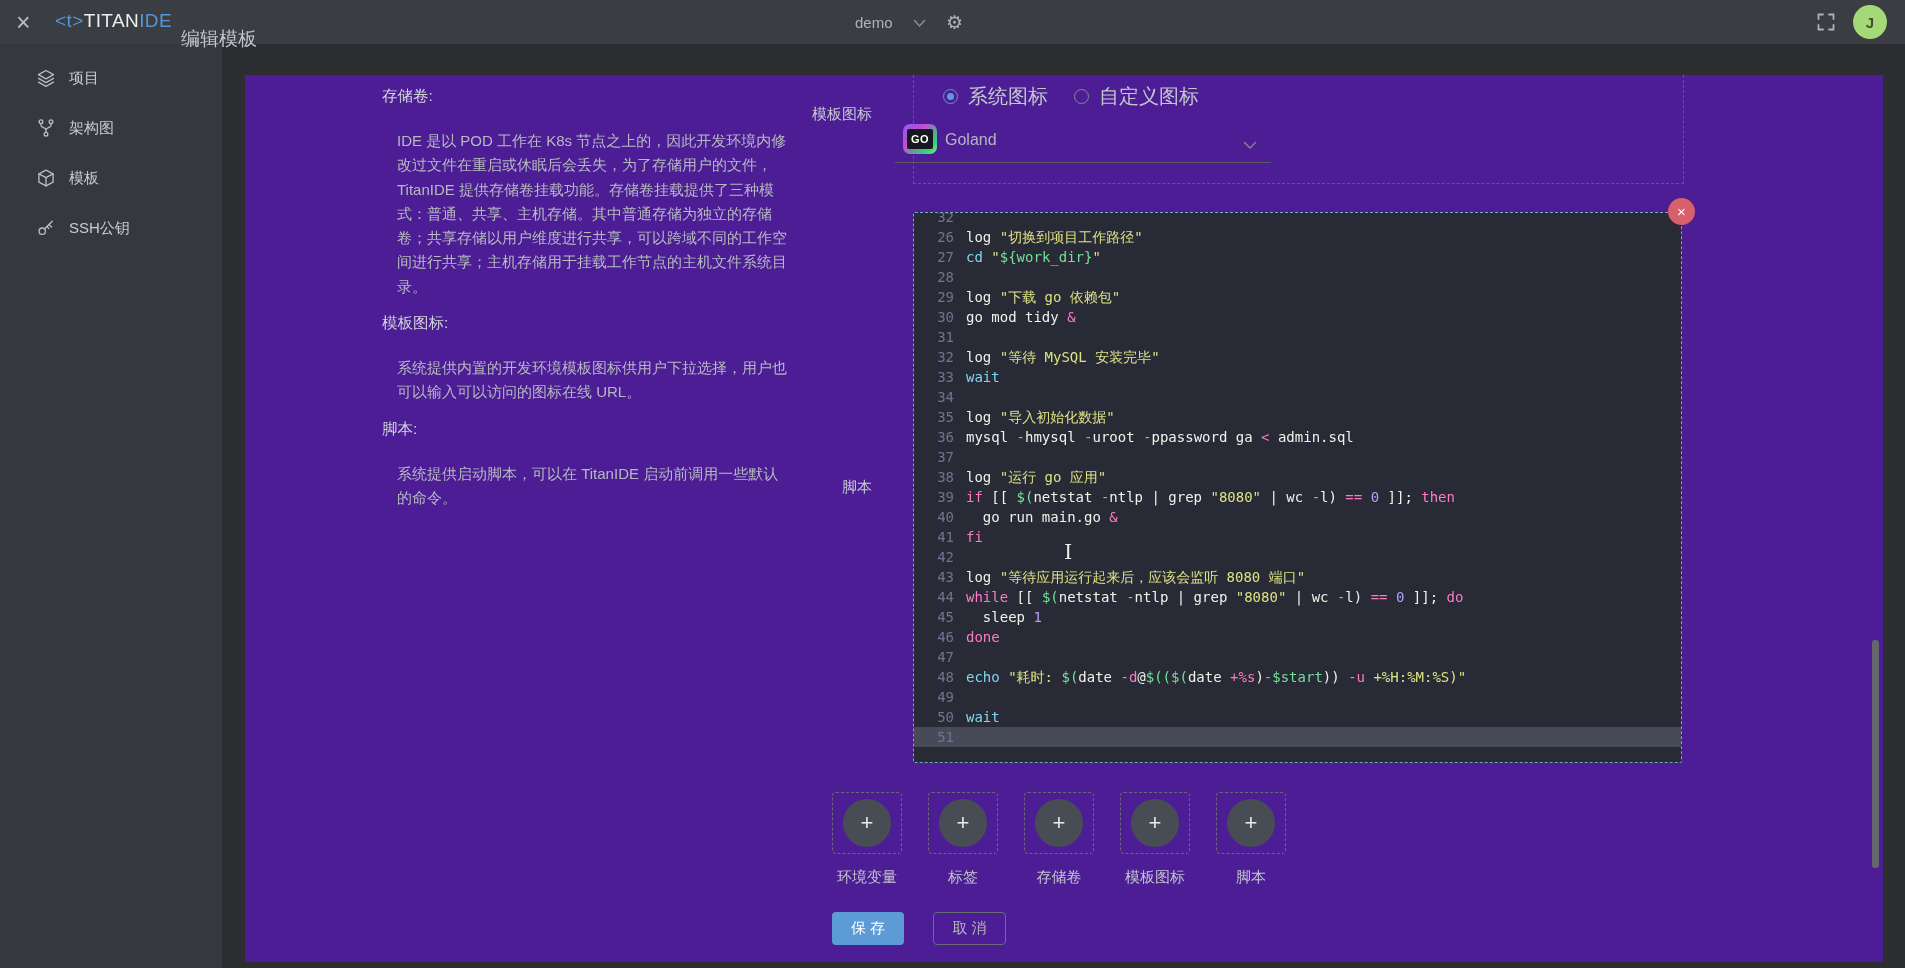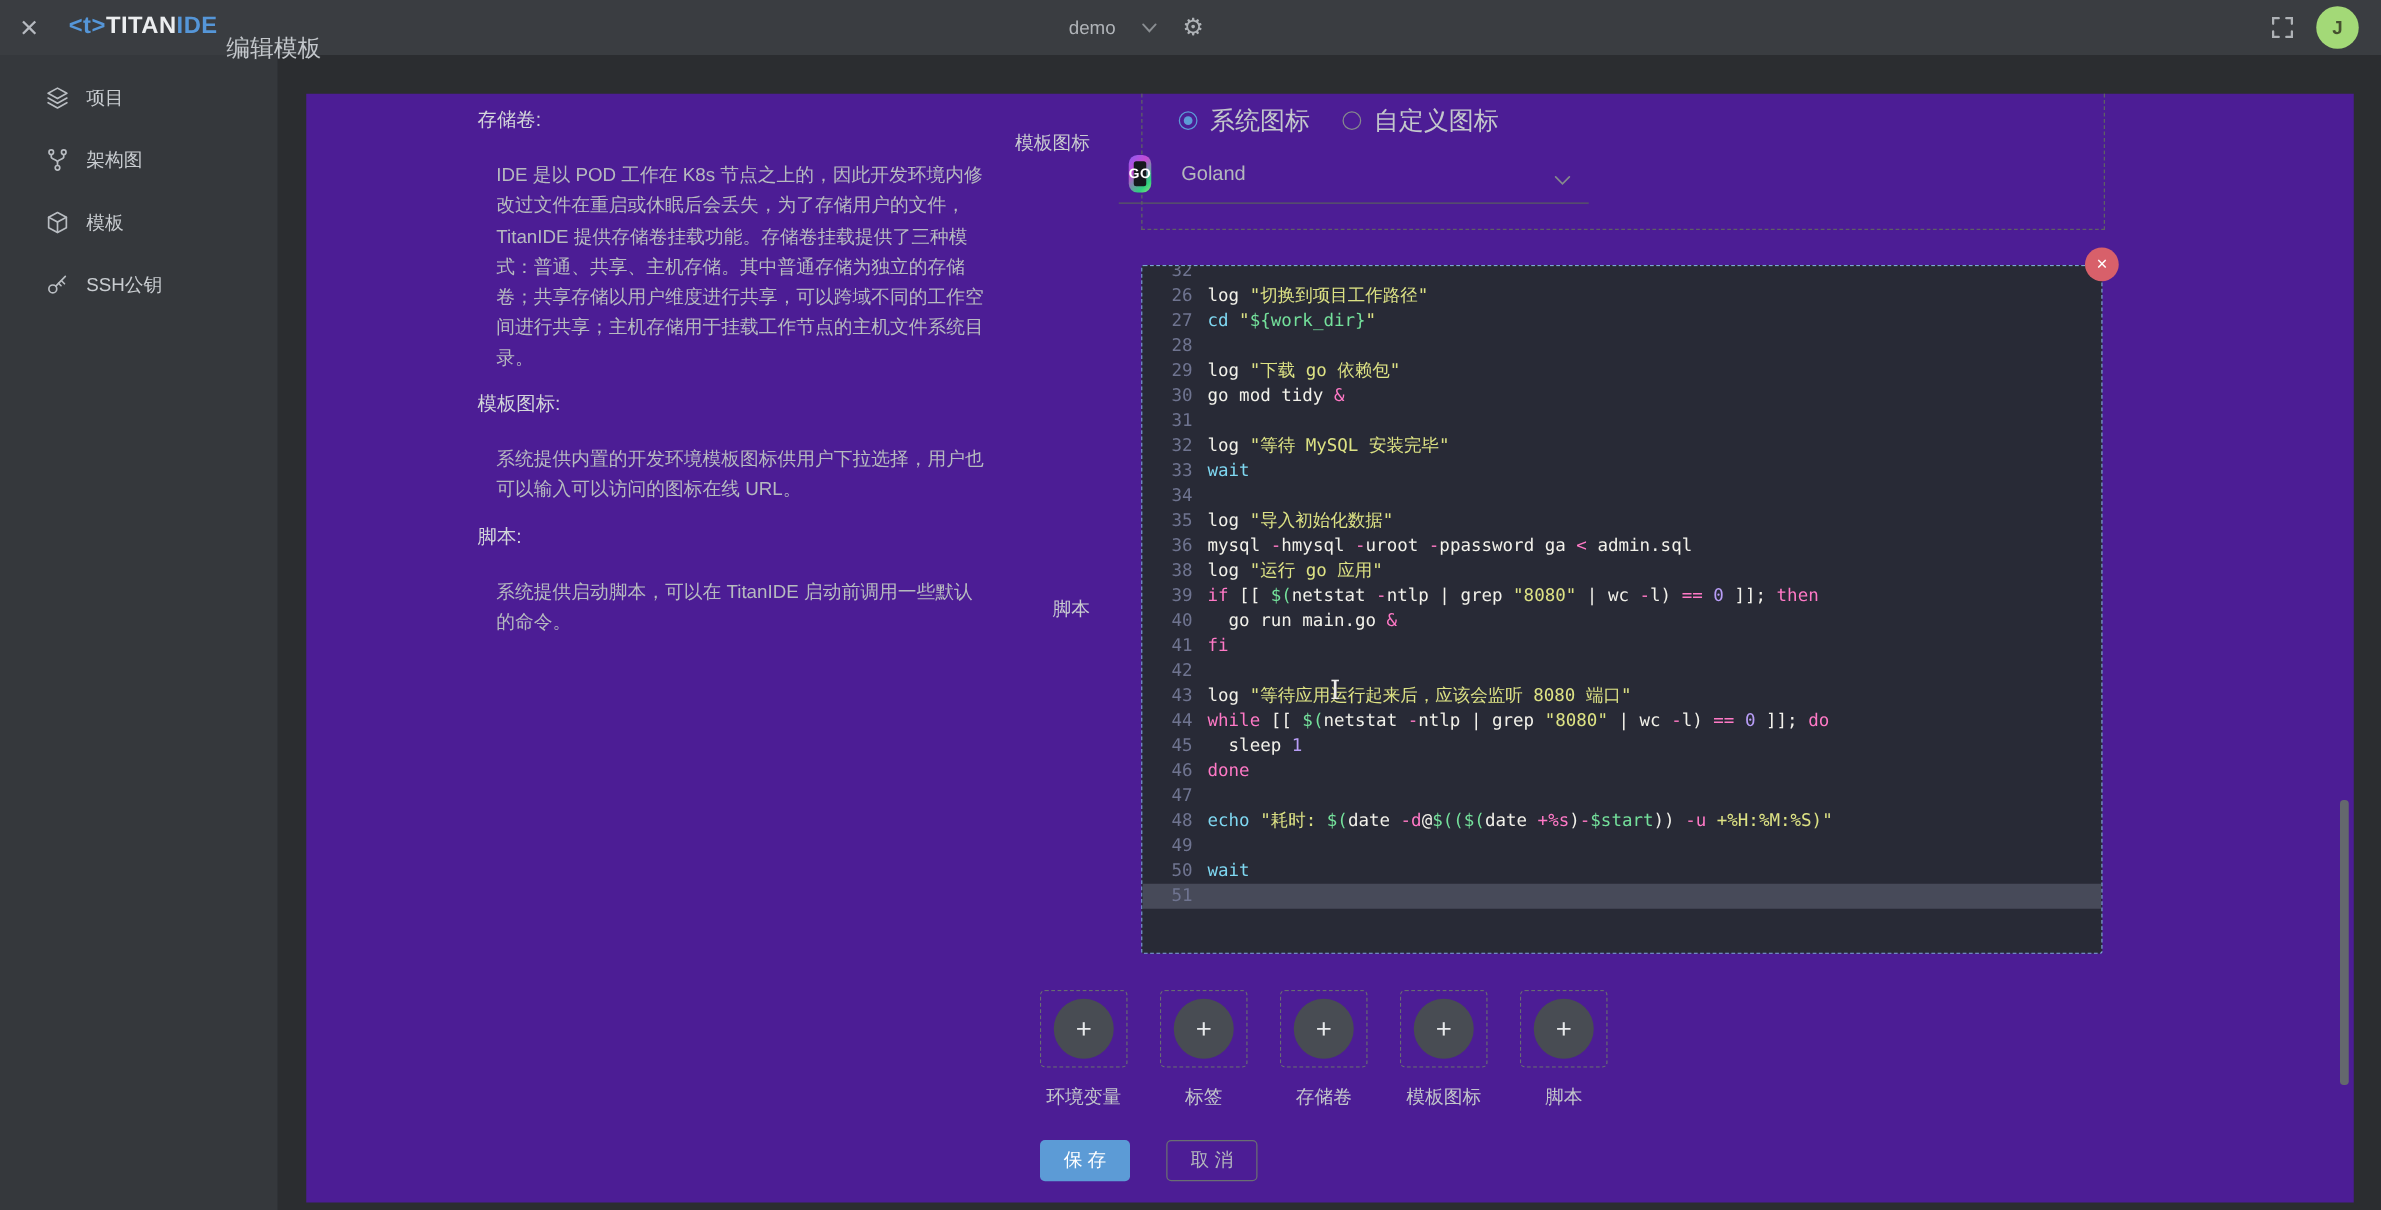--- a/index.html
+++ b/index.html
@@ -2,21 +2,21 @@
 <html style="--accent: #5c9bd6; --avatar: #a3d977; --badge: #d8606a; --ed-bg: #282a36; --ed-border: #7aa7d1; --ed-ln: #6f7490; --ed-cur: #474a59; --ed-plain: #f2f1ea; --ed-str: #dde284; --ed-kw: #ff79c6; --ed-bi: #7fd8f2; --ed-num: #b89df6; --ed-var: #74e09b;"><head>
 <meta charset="utf-8">
 <style>
   html,body{margin:0;padding:0;background:#2b2d30;}
   body{font-family:"Liberation Sans","DejaVu Sans",sans-serif;}
   .stage{position:relative;width:1905px;height:968px;background:#2b2d30;overflow:hidden;}
 
   
   .topbar{position:absolute;left:0;top:0;width:100%;height:44px;background:#3a3d41;z-index:5;}
   .tb-close{position:absolute;left:16px;top:5px;font-size:25px;color:#b6bac0;cursor:pointer;line-height:34px;}
-  .brand{position:absolute;left:55px;top:10px;font-size:19px;font-weight:bold;letter-spacing:.4px;}
+  .brand{position:absolute;left:55px;top:10px;font-size:19px;font-weight:normal;letter-spacing:.4px;}
   .b-pre{color:#5596d8;}
   .b-main{color:#eceef0;}
   .b-acc{color:#5596d8;}
   .tb-title{position:absolute;left:181px;top:26px;font-size:19px;color:#c3c7cb;}
   .tb-ws{position:absolute;left:855px;top:0;height:44px;display:flex;align-items:center;gap:20px;color:#b0b4b8;font-size:15px;cursor:pointer;}
   .tb-gear{position:absolute;left:946px;top:11px;font-size:19px;color:#aeb2b6;font-family:"DejaVu Sans",sans-serif;cursor:pointer;}
   .tb-full{position:absolute;left:1816px;top:12px;cursor:pointer;}
   .tb-avatar{position:absolute;left:1853px;top:5px;width:34px;height:34px;border-radius:50%;
     background:var(--avatar,#a3d977);color:#45502f;font-weight:bold;font-size:15px;
     display:flex;align-items:center;justify-content:center;cursor:pointer;}
@@ -46,21 +46,21 @@
   .rect1{position:absolute;left:668px;top:0;width:769px;height:108px;
     border-left:1px dashed #5d6165;border-right:1px dashed #5d6165;border-bottom:1px dashed #5d6165;}
   .radio-group{position:absolute;left:698px;top:8px;display:flex;gap:26px;align-items:center;}
   .radio-opt{display:flex;align-items:center;gap:10px;cursor:pointer;}
   .radio-dot{width:15px;height:15px;border-radius:50%;border:1.5px solid #85898d;position:relative;box-sizing:border-box;}
   .radio-opt.sel .radio-dot{border-color:var(--accent,#5c9bd6);}
   .radio-opt.sel .radio-dot::after{content:"";position:absolute;left:2.5px;top:2.5px;width:7px;height:7px;border-radius:50%;background:var(--accent,#5c9bd6);}
   .radio-label{font-size:20px;color:#c3c7cb;}
 
   .icon-select{position:absolute;left:650px;top:45px;width:376px;height:42px;border-bottom:1px solid #585c61;cursor:pointer;}
-  .go-logo{position:absolute;left:8px;top:4px;width:18px;height:30px;border-radius:7px;
+  .go-logo{position:absolute;left:8px;top:4px;width:34px;height:30px;border-radius:7px;
     background:linear-gradient(135deg,#8a5cf5 0%,#c44ad4 35%,#2dd07e 78%,#8fe07e 100%);}
   .go-logo i{position:absolute;left:4px;top:5px;right:4px;bottom:5px;background:#15181c;border-radius:2px;
     display:flex;align-items:center;justify-content:center;font-style:normal;color:#fff;font-weight:bold;font-size:11px;letter-spacing:.5px;}
   .sel-value{position:absolute;left:50px;top:11px;font-size:16px;color:#b4b8bc;}
   .sel-chevron{position:absolute;right:14px;top:16px;}
 
   
   .rm-badge{position:absolute;left:1423px;top:123px;width:27px;height:27px;border-radius:50%;
     background:var(--badge,#d8606a);color:#fff;font-size:15px;display:flex;align-items:center;justify-content:center;
     cursor:pointer;z-index:3;}
@@ -284,20 +284,24 @@
   <div class="code-line">
     <span class="ln">35</span>
     <span class="code"><span class="tok-p">log </span><span class="tok-s">"导入初始化数据"</span></span>
   </div>
 
   <div class="code-line">
     <span class="ln">36</span>
     <span class="code"><span class="tok-p">mysql </span><span class="tok-k">-</span><span class="tok-p">hmysql </span><span class="tok-k">-</span><span class="tok-p">uroot </span><span class="tok-k">-</span><span class="tok-p">ppassword ga </span><span class="tok-k">&lt; </span><span class="tok-p">admin.sql</span></span>
   </div>
 
+  <div class="code-line">
+    <span class="ln">37</span>
+    <span class="code"></span>
+  </div>
 
   <div class="code-line">
     <span class="ln">38</span>
     <span class="code"><span class="tok-p">log </span><span class="tok-s">"运行 go 应用"</span></span>
   </div>
 
   <div class="code-line">
     <span class="ln">39</span>
     <span class="code"><span class="tok-k">if</span><span class="tok-p"> [[ </span><span class="tok-g">$(</span><span class="tok-p">netstat </span><span class="tok-k">-</span><span class="tok-p">ntlp | grep </span><span class="tok-s">"8080"</span><span class="tok-p"> | wc </span><span class="tok-k">-</span><span class="tok-p">l) </span><span class="tok-k">==</span><span class="tok-p"> </span><span class="tok-n">0</span><span class="tok-p"> ]]; </span><span class="tok-k">then</span></span>
   </div>

